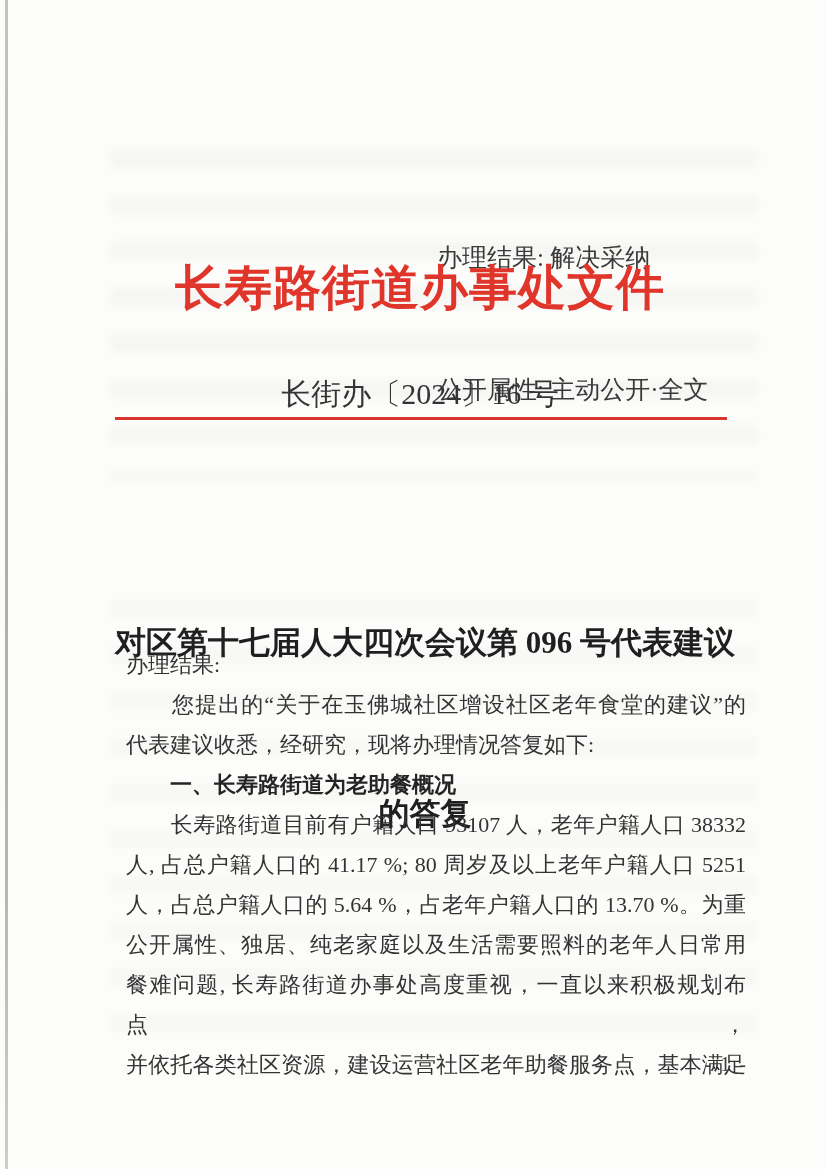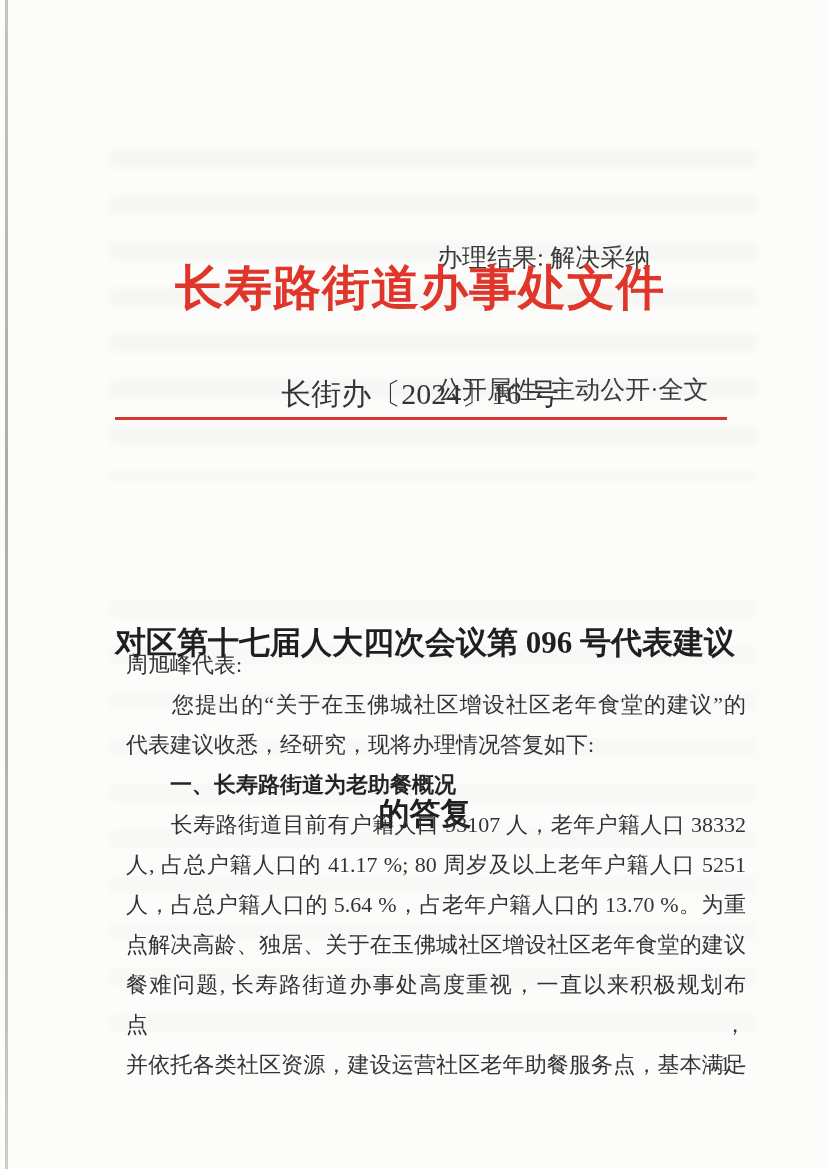--- a/index.html
+++ b/index.html
@@ -87,27 +87,27 @@
   <div class="doc-number">长街办〔2024〕16 号</div>
 
   <div class="red-line" style="background: rgb(214, 54, 44);"></div>
 
   <div class="subject">
     <div>对区第十七届人大四次会议第 096 号代表建议</div>
     <div>的答复</div>
   </div>
 
   <div class="body-text">
-      <div class="line">周旭峰代表:</div>
+      <div class="line">办理结果:</div>
       <div class="line full">　　您提出的“关于在玉佛城社区增设社区老年食堂的建议”的</div>
       <div class="line">代表建议收悉，经研究，现将办理情况答复如下:</div>
       <div class="line bold">　　一、长寿路街道为老助餐概况</div>
       <div class="line full">　　长寿路街道目前有户籍人口 93107 人，老年户籍人口 38332</div>
       <div class="line full">人, 占总户籍人口的 41.17 %; 80 周岁及以上老年户籍人口 5251</div>
       <div class="line full">人，占总户籍人口的 5.64 %，占老年户籍人口的 13.70 %。为重</div>
-      <div class="line full">点解决高龄、独居、关于在玉佛城社区增设社区老年食堂的建议</div>
+      <div class="line full">公开属性、独居、纯老家庭以及生活需要照料的老年人日常用</div>
       <div class="line full">餐难问题, 长寿路街道办事处高度重视，一直以来积极规划布点，</div>
       <div class="line full">并依托各类社区资源，建设运营社区老年助餐服务点，基本满足</div>
     </div>
 
   <div class="page-number">- 1 -</div>
 
 </div>
 
 </body></html>

